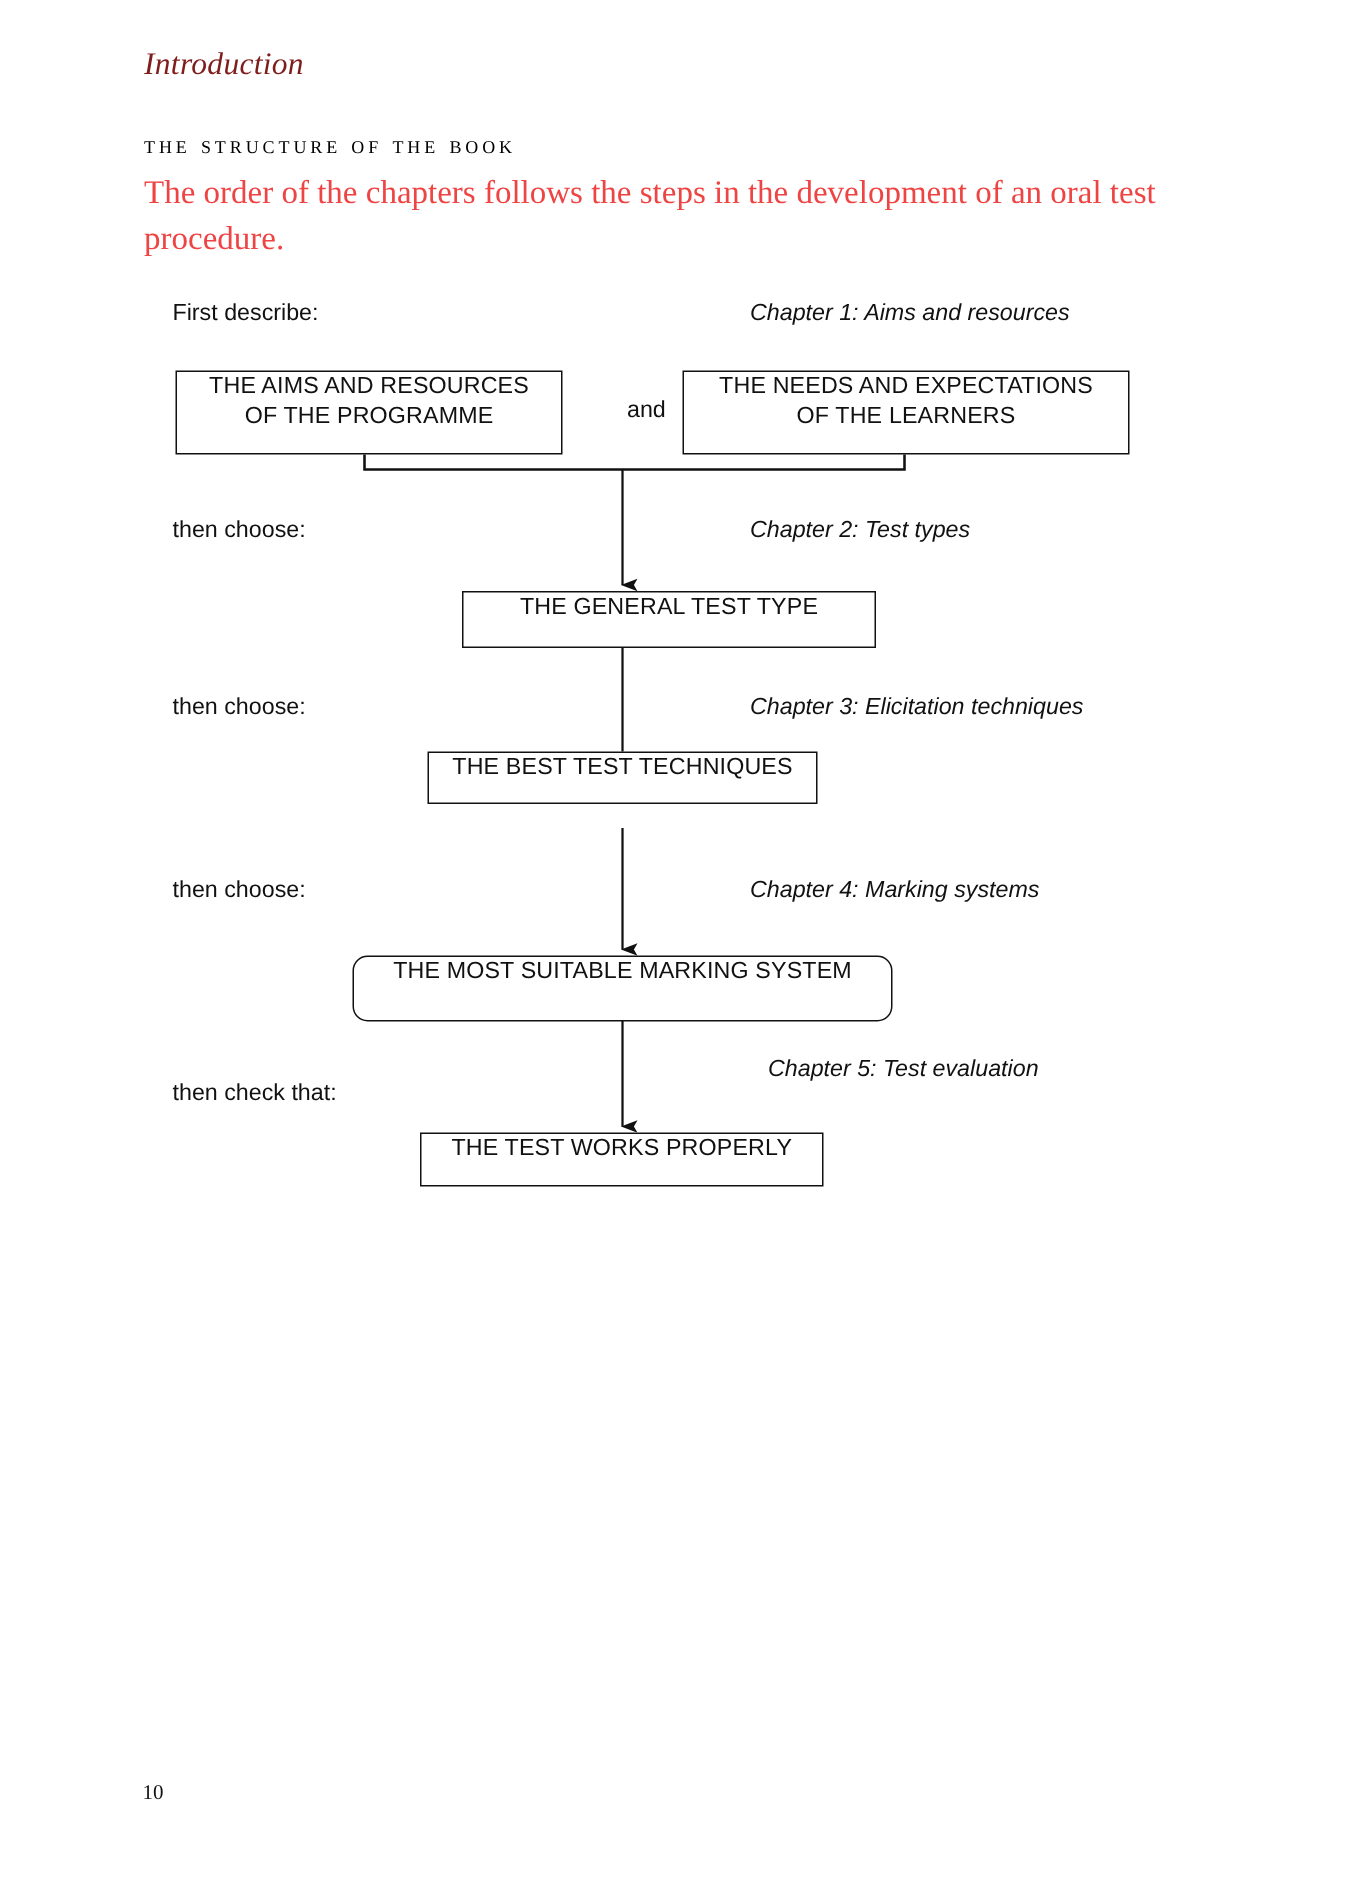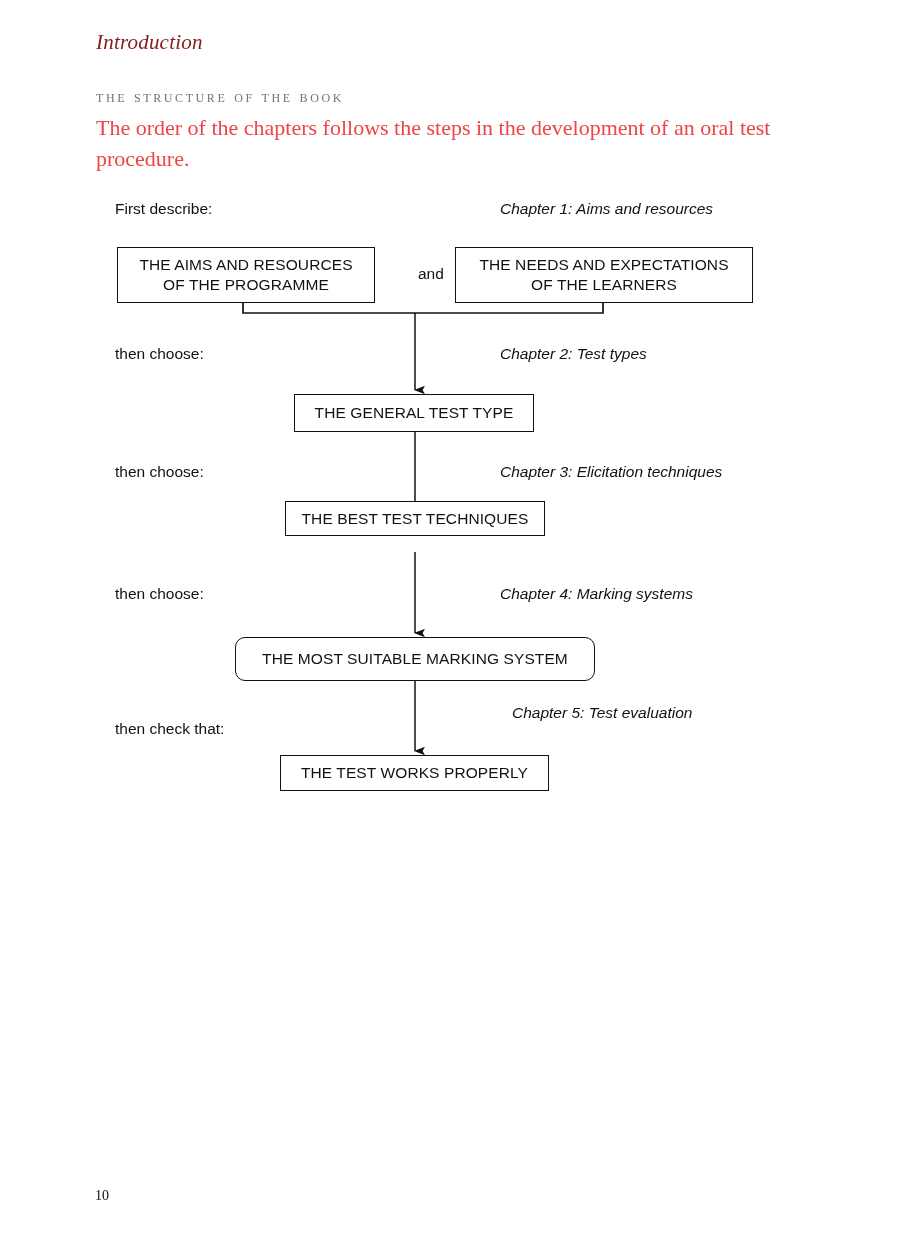--- a/index.html
+++ b/index.html
@@ -36,21 +36,21 @@
   
   .section-heading {
     position: absolute;
     left: 96px;
     top: 87px;
     font-family: "Liberation Serif", serif;
     font-size: 17px;
     font-variant: small-caps;
     text-transform: lowercase;
     letter-spacing: 2.6px;
-    color: #737373;
+    color: #000000;
     white-space: nowrap;
   }
 
   
   .body-para {
     position: absolute;
     left: 96px;
     top: 112px;
     width: 690px;
     font-family: "Liberation Serif", serif;
@@ -114,21 +114,21 @@
     margin-left: 19px;
   }
 
   
   .fc-box {
     position: absolute;
     box-sizing: border-box;
     border: 1.6px solid #111;
     background: #fff;
     display: flex;
-    align-items: center;
+    align-items: flex-start;
     justify-content: center;
     text-align: center;
     font-family: "Liberation Sans", sans-serif;
     font-size: 15.5px;
     letter-spacing: 0.1px;
     line-height: 20px;
     color: #111;
     padding: 0 6px;
   }
 </style>
@@ -180,21 +180,21 @@
     <div class="fc-box" style="left:455px; top:247px; width:298px; height:56px;">
       <span>
         <span>THE NEEDS AND EXPECTATIONS</span><br>
         <span>OF THE LEARNERS</span>
       </span>
     </div>
 
     <div class="step-label" style="top:345px;">then choose:</div>
     <div class="chapter-label" style="top:345px;">Chapter 2: Test types</div>
 
-    <div class="fc-box" style="left:294px; top:394px; width:240px; height:38px;">
+    <div class="fc-box" style="left:308px; top:394px; width:276px; height:38px;">
       <span>THE GENERAL TEST TYPE</span>
     </div>
 
     <div class="step-label" style="top:463px;">then choose:</div>
     <div class="chapter-label" style="top:463px;">Chapter 3: Elicitation techniques</div>
 
     <div class="fc-box" style="left:285px; top:501px; width:260px; height:35px;">
       <span>THE BEST TEST TECHNIQUES</span>
     </div>
 

